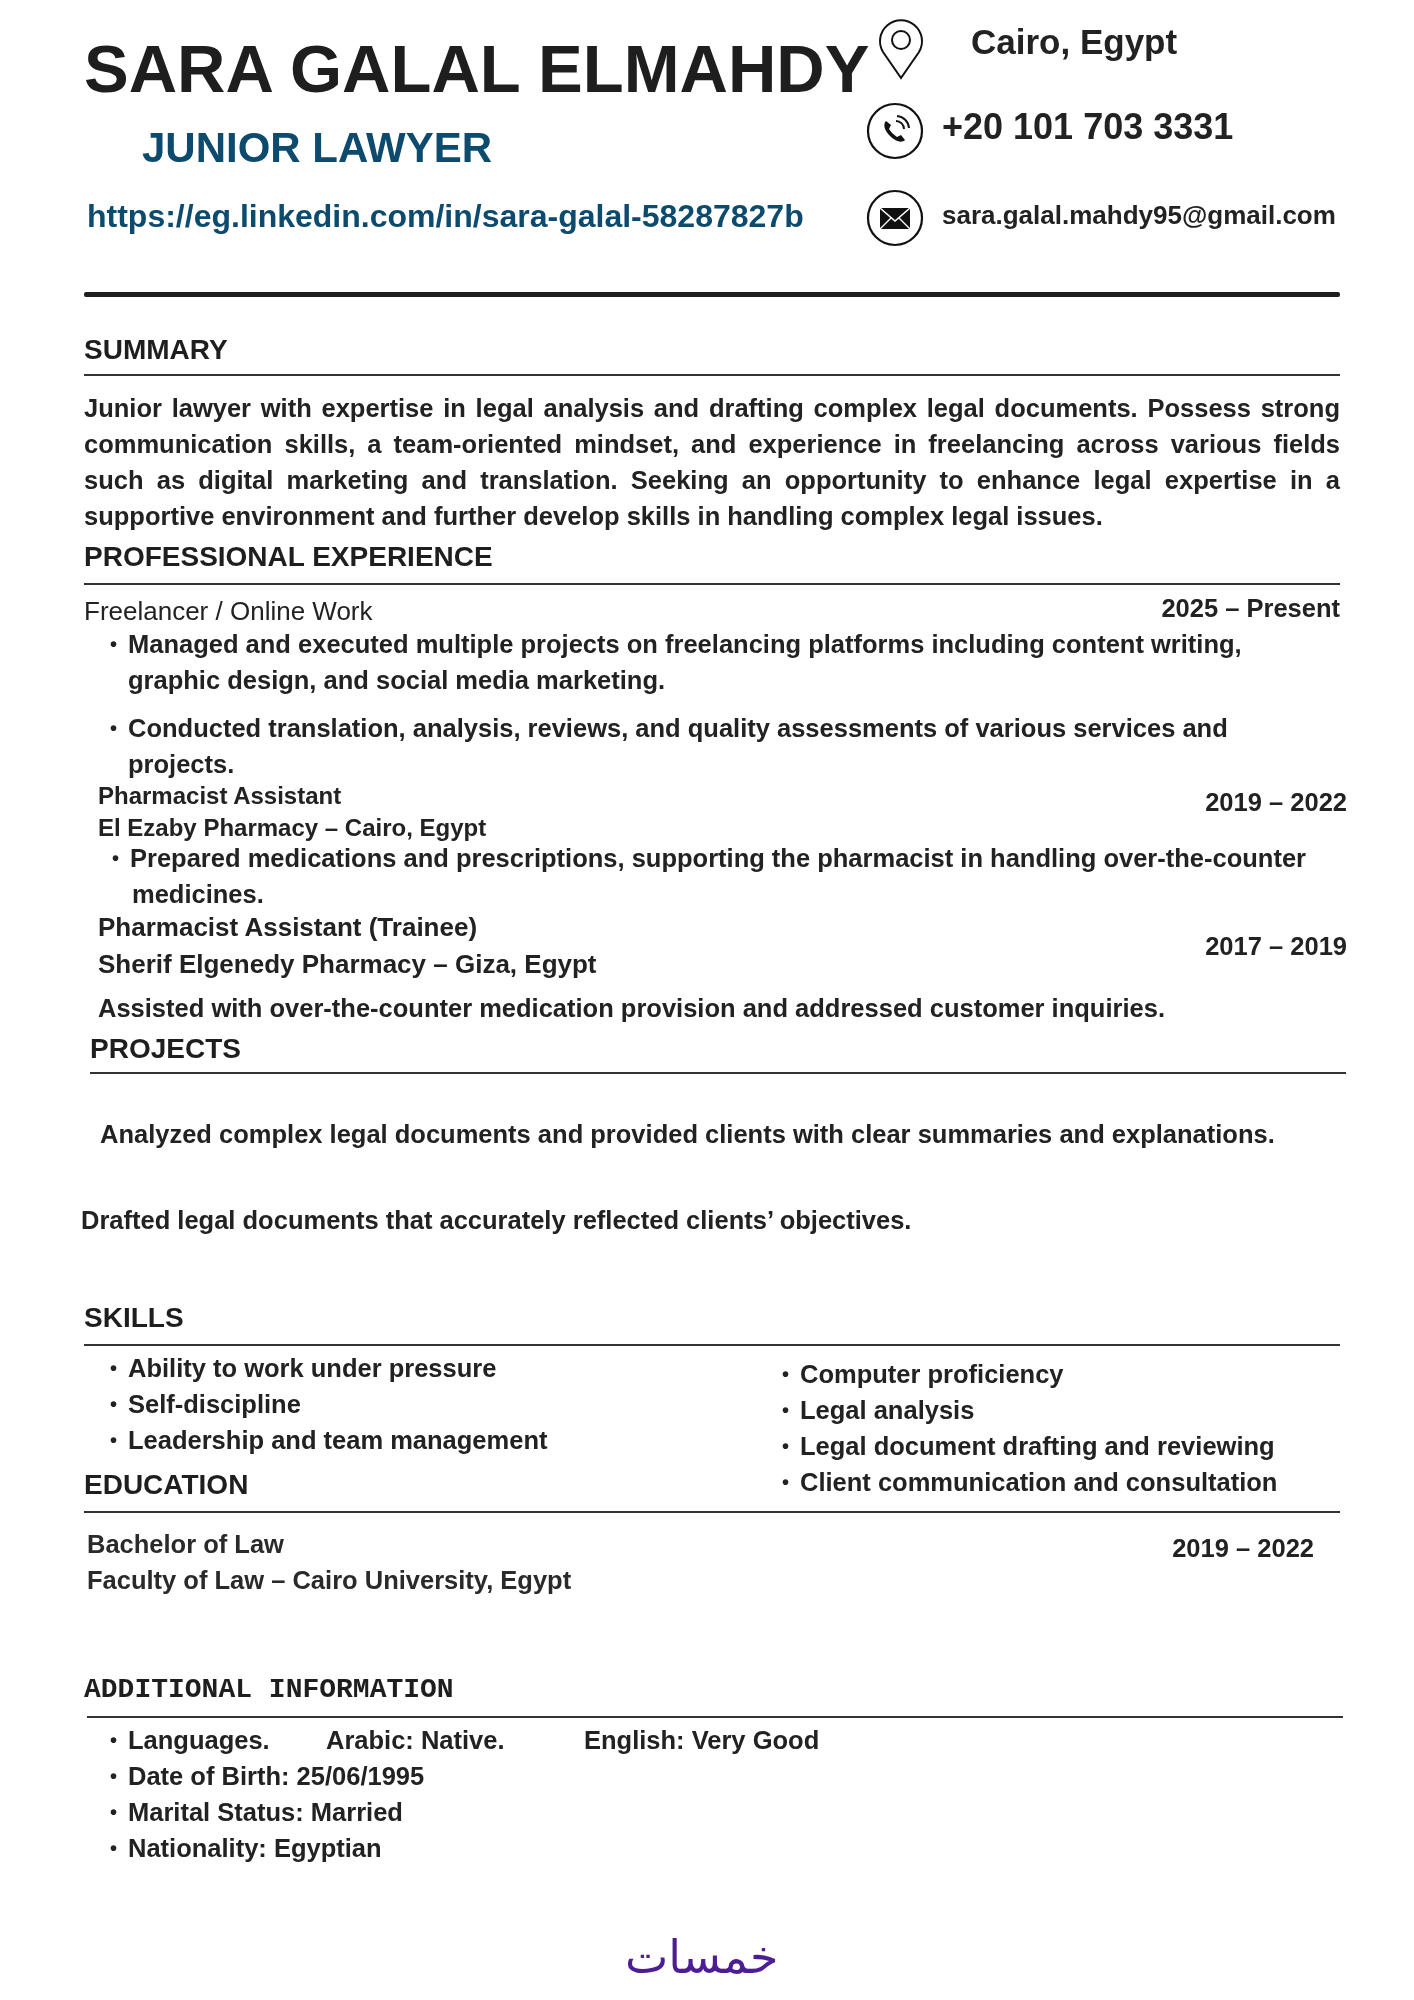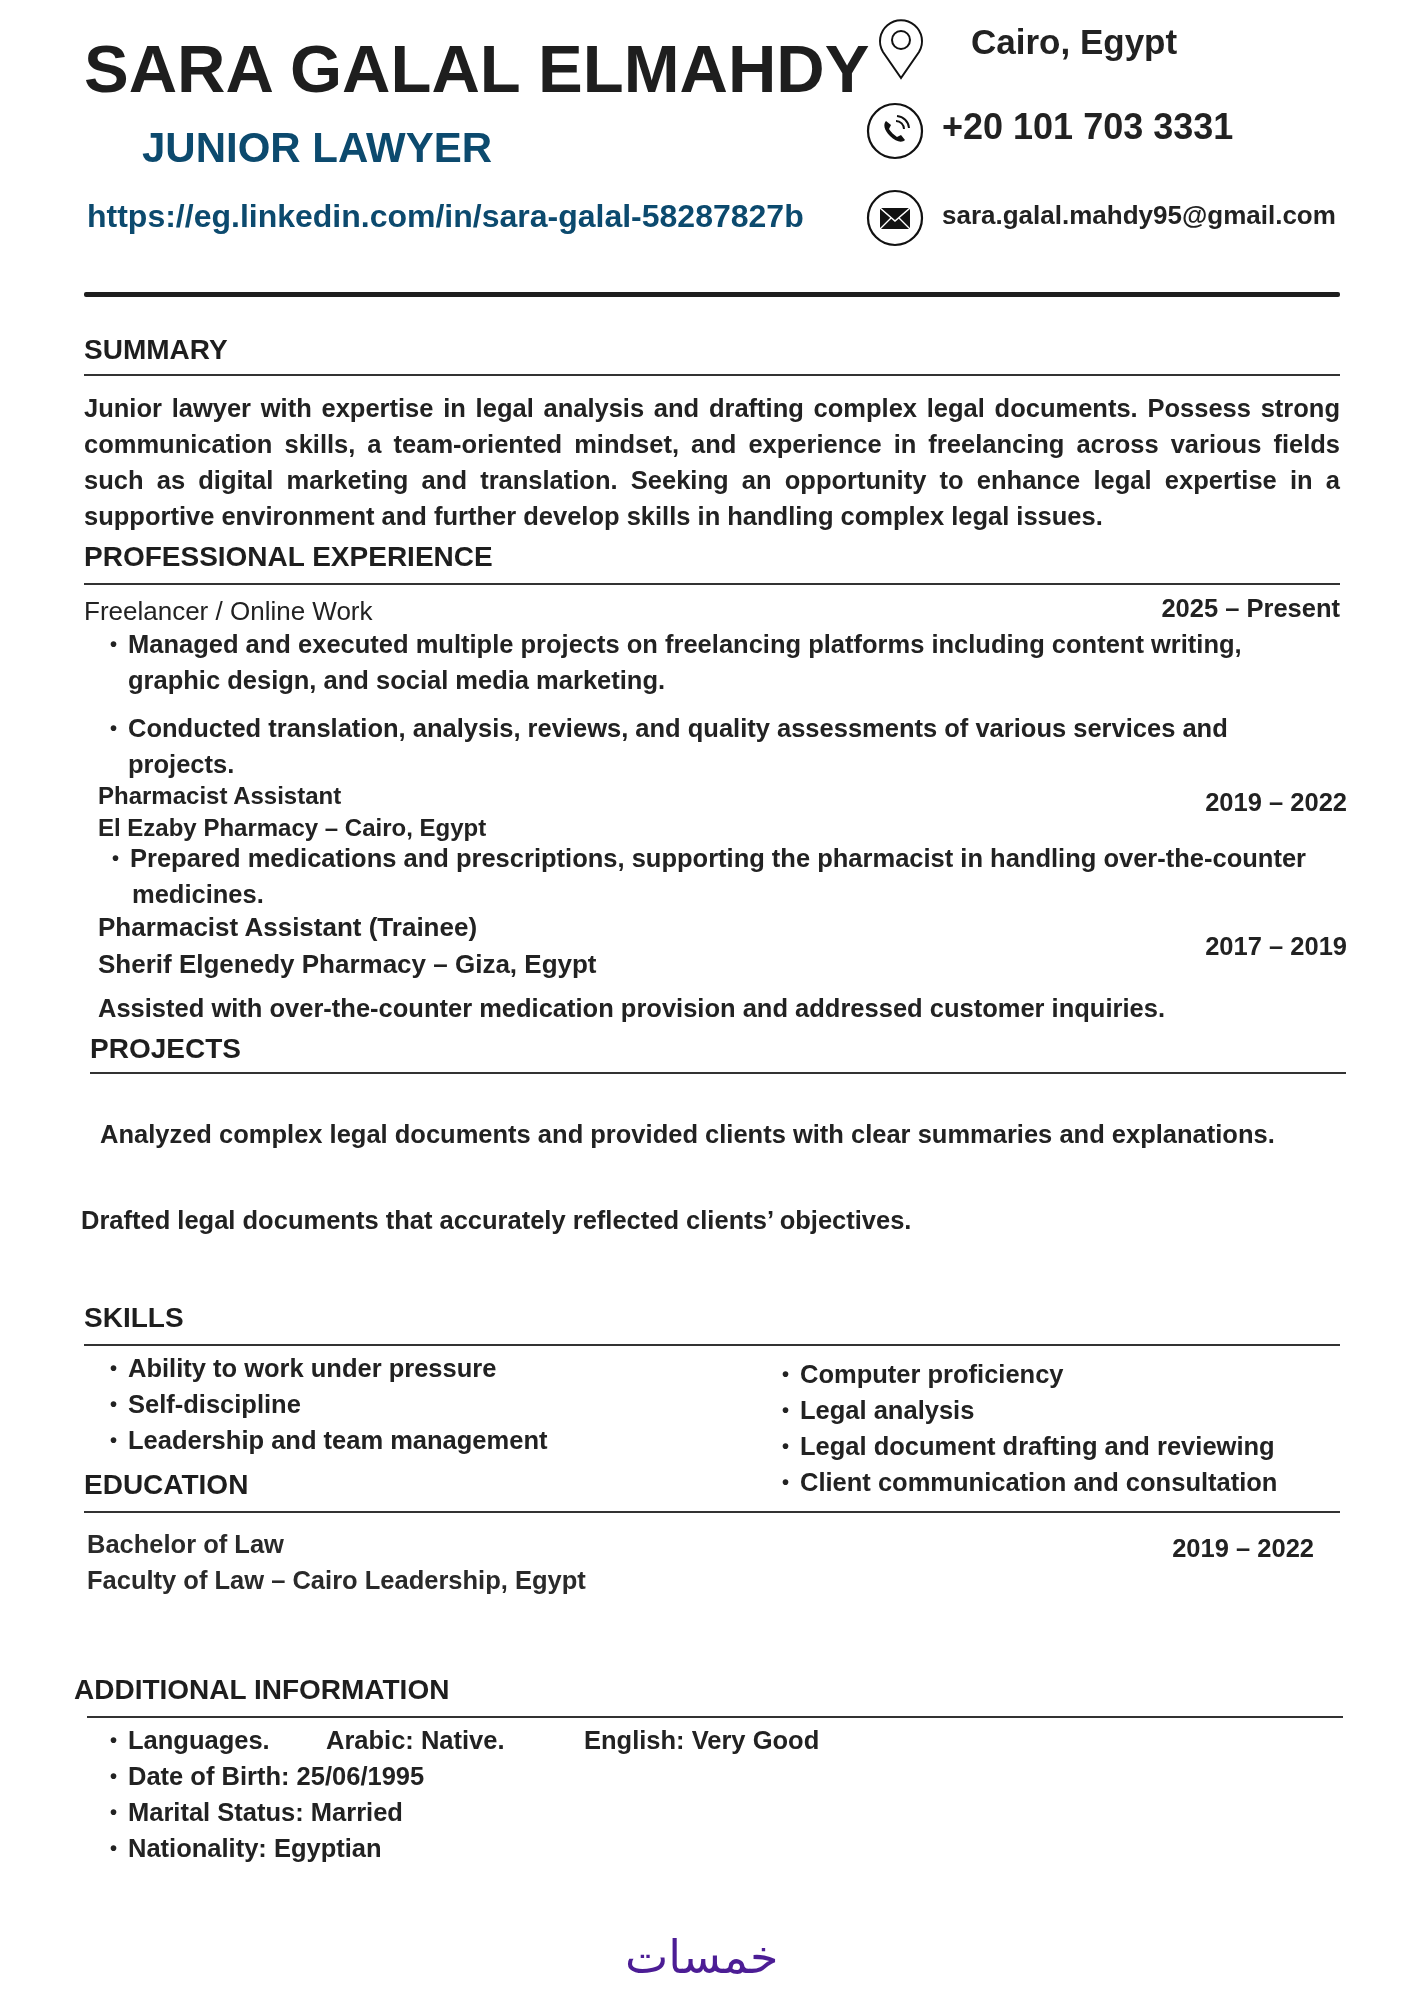--- a/index.html
+++ b/index.html
@@ -111,24 +111,24 @@
 <div>
   <div class="abs bullet" style="left:782px;top:1360px;"><span class="dot">•</span><span>Computer proficiency</span></div>
   <div class="abs bullet" style="left:782px;top:1396px;"><span class="dot">•</span><span>Legal analysis</span></div>
   <div class="abs bullet" style="left:782px;top:1432px;"><span class="dot">•</span><span>Legal document drafting and reviewing</span></div>
   <div class="abs bullet" style="left:782px;top:1468px;"><span class="dot">•</span><span>Client communication and consultation</span></div>
 </div>
 
 <div class="abs section-head" style="left:84px;top:1469px;">EDUCATION</div>
 <div class="rule" style="left:84px;top:1511px;width:1256px;"></div>
 <div class="abs t25" style="left:87px;top:1530px;font-weight:bold;color:#2a2a2a;">Bachelor of Law</div>
-<div class="abs t25" style="left:87px;top:1566px;font-weight:bold;color:#2a2a2a;">Faculty of Law – Cairo Leadership, Egypt</div>
+<div class="abs t25" style="left:87px;top:1566px;font-weight:bold;color:#2a2a2a;">Faculty of Law – Cairo University, Egypt</div>
 <div class="abs t25 b" style="right:100px;top:1534px;">2019 – 2022</div>
 
-<div class="abs section-head" style="left:74px;top:1674px;">ADDITIONAL INFORMATION</div>
+<div class="abs section-head" style="left:84px;top:1674px;font-family:Liberation Mono, monospace;">ADDITIONAL INFORMATION</div>
 <div class="rule" style="left:87px;top:1716px;width:1256px;"></div>
 <div class="abs bullet" style="left:110px;top:1726px;">
   <span class="dot">•</span><span>Languages.</span>
 </div>
 <div class="abs bullet" style="left:326px;top:1726px;">Arabic: Native.</div>
 <div class="abs bullet" style="left:584px;top:1726px;">English: Very Good</div>
 <div class="abs bullet" style="left:110px;top:1762px;"><span class="dot">•</span><span>Date of Birth: 25/06/1995</span></div>
 <div class="abs bullet" style="left:110px;top:1798px;"><span class="dot">•</span><span>Marital Status: Married</span></div>
 <div class="abs bullet" style="left:110px;top:1834px;"><span class="dot">•</span><span>Nationality: Egyptian</span></div>
 

